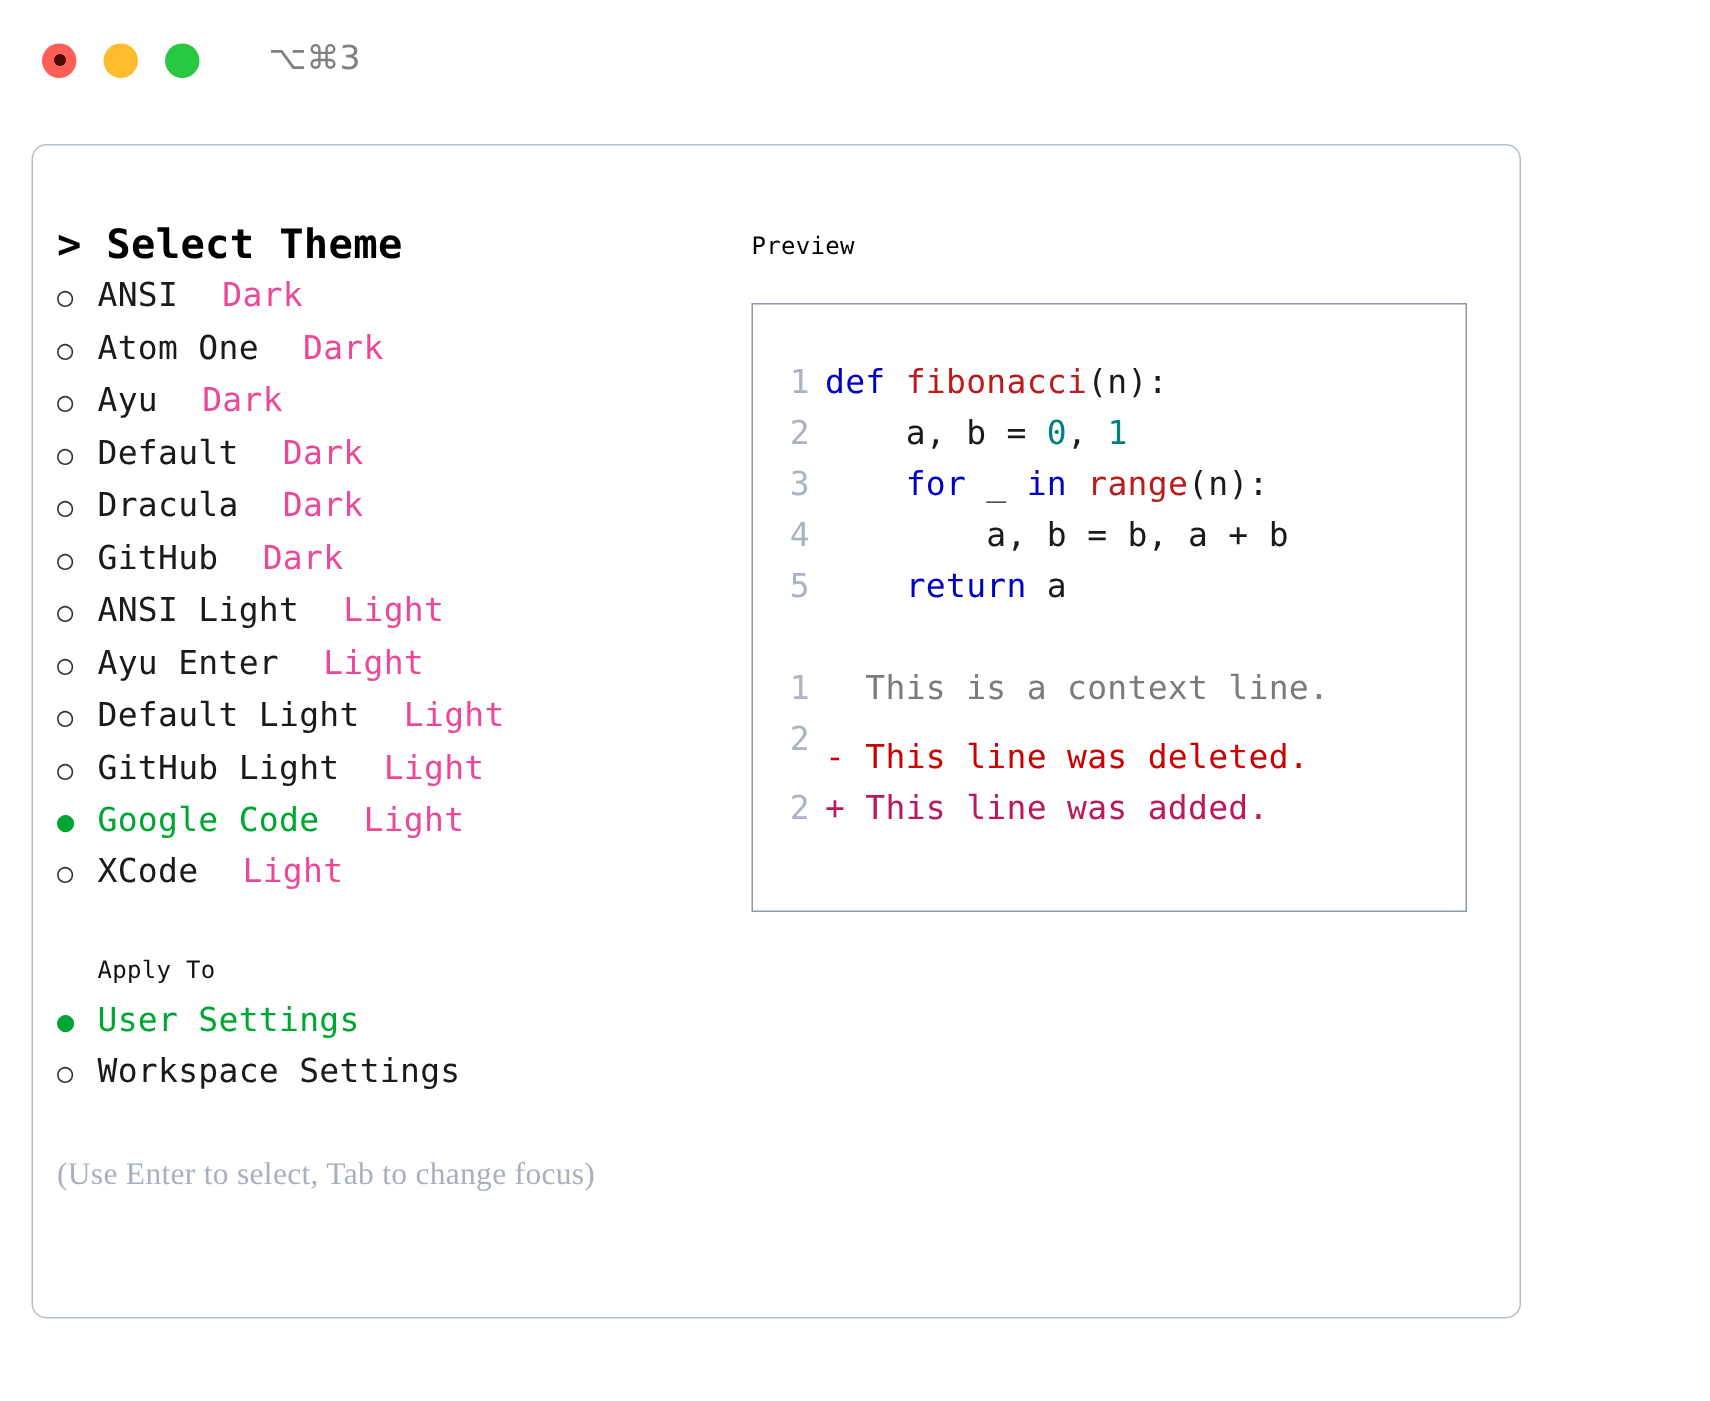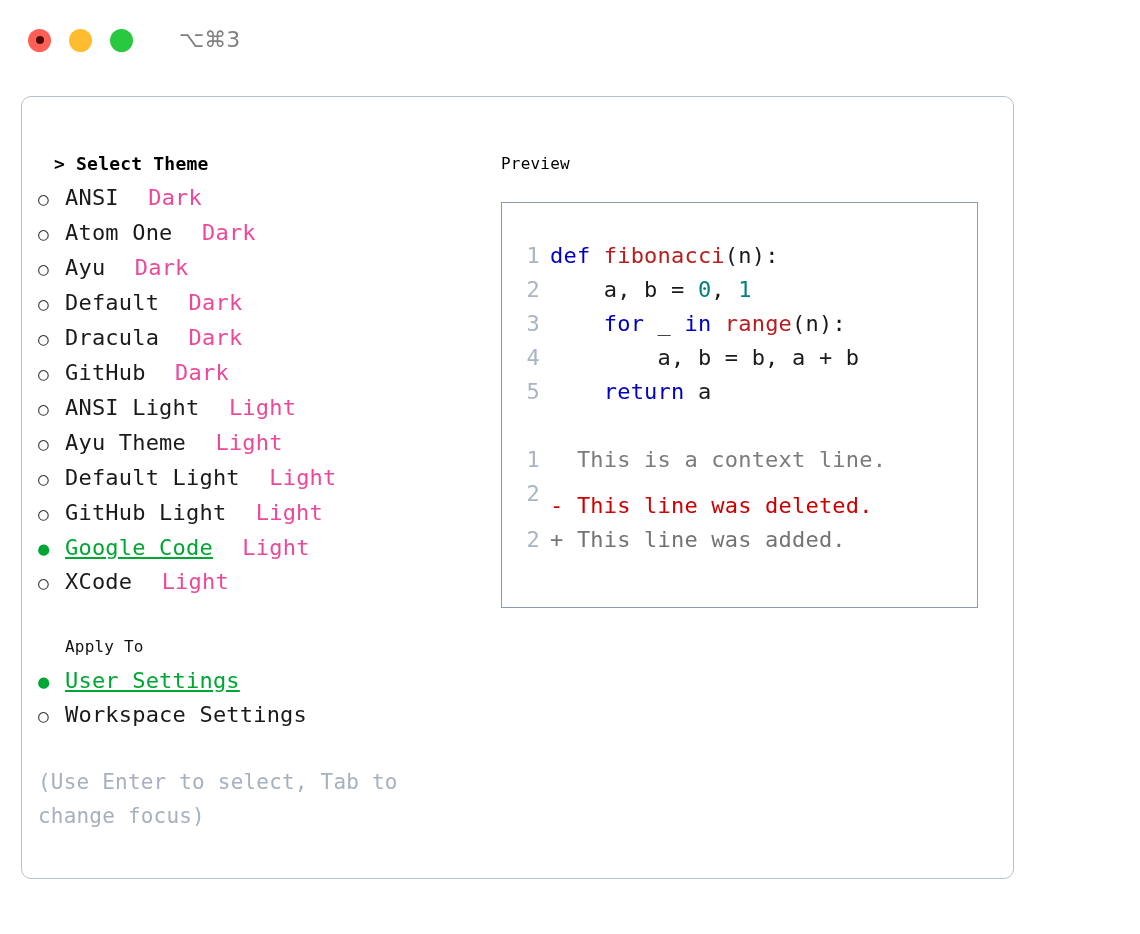--- a/index.html
+++ b/index.html
@@ -94,27 +94,26 @@
     padding: 50px 0 0 16px;
     flex: none;
   }
   .col-right {
     flex: 1;
     padding: 50px 0 0 9px;
   }
 
   
   .section-header {
-    font-size: 18px;
+    font-size: 27px;
     font-weight: bold;
     color: #000000;
     line-height: 34px;
     white-space: pre;
     letter-spacing: 0.2px;
-    margin-left: 16px;
   }
   .subsection-header {
     font-size: 16px;
     color: #111111;
     line-height: 34px;
     white-space: pre;
     padding-left: 27px;
     letter-spacing: 0.2px;
   }
   .opt-row {
@@ -131,33 +130,34 @@
     color: #333333;
     font-size: 18px;
     line-height: 34px;
     display: inline-block;
   }
   .bullet.selected {
     color: #00a632;
     font-size: 19px;
   }
   .opt-label { color: #1a1a1a; }
-  .opt-row.selected .opt-label { color: #00a632; text-decoration: underline; }
+  .opt-row.selected .opt-label { color: #00a632; }
   .opt-suffix { color: #ec4899; margin-left: 16px; }
 
   .spacer-1 { height: 30px; }
   .spacer-2 { height: 32px; }
 
   .hint {
     font-size: 21px;
     line-height: 34px;
     color: #a6b0bf;
     width: 420px;
     white-space: normal;
     letter-spacing: 0.2px;
+    font-family: Liberation Serif, serif;
   }
 
   
   .preview-title {
     font-size: 16px;
     color: #000000;
     line-height: 34px;
     letter-spacing: 0.2px;
     margin-left: 0px;
   }
@@ -186,21 +186,21 @@
   .code-text { color: #1a1a1a; }
   .tok-kw   { color: #0000c0; }
   .tok-fn   { color: #b91c1c; }
   .tok-num  { color: #008080; }
   .tok-plain{ color: #1a1a1a; }
 
   .diff-gap { height: 34px; }
   .diff-line .ln { color: #aab4c2; }
   .diff-ctx { color: #7b7b7b; }
   .diff-del { color: #cc0000; margin-top: 12px; }
-  .diff-add { color: #737373; }
+  .diff-add { color: #be185d; }
 </style>
 </head>
 <body>
 
 <div class="window">
 
   <div class="titlebar">
     <div class="traffic-lights">
       <span class="dot red"></span>
       <span class="dot yellow"></span>
@@ -217,21 +217,21 @@
         <div class="section-header">&gt; Select Theme</div>
 
         <div id="theme-list">
             <div class="opt-row"><span class="bullet">○</span><span class="opt-label">ANSI</span><span class="opt-suffix"> Dark</span></div>
             <div class="opt-row"><span class="bullet">○</span><span class="opt-label">Atom One</span><span class="opt-suffix"> Dark</span></div>
             <div class="opt-row"><span class="bullet">○</span><span class="opt-label">Ayu</span><span class="opt-suffix"> Dark</span></div>
             <div class="opt-row"><span class="bullet">○</span><span class="opt-label">Default</span><span class="opt-suffix"> Dark</span></div>
             <div class="opt-row"><span class="bullet">○</span><span class="opt-label">Dracula</span><span class="opt-suffix"> Dark</span></div>
             <div class="opt-row"><span class="bullet">○</span><span class="opt-label">GitHub</span><span class="opt-suffix"> Dark</span></div>
             <div class="opt-row"><span class="bullet">○</span><span class="opt-label">ANSI Light</span><span class="opt-suffix"> Light</span></div>
-            <div class="opt-row"><span class="bullet">○</span><span class="opt-label">Ayu Theme</span><span class="opt-suffix"> Light</span></div>
+            <div class="opt-row"><span class="bullet">○</span><span class="opt-label">Ayu Enter</span><span class="opt-suffix"> Light</span></div>
             <div class="opt-row"><span class="bullet">○</span><span class="opt-label">Default Light</span><span class="opt-suffix"> Light</span></div>
             <div class="opt-row"><span class="bullet">○</span><span class="opt-label">GitHub Light</span><span class="opt-suffix"> Light</span></div>
             <div class="opt-row selected"><span class="bullet selected">●</span><span class="opt-label">Google Code</span><span class="opt-suffix"> Light</span></div>
             <div class="opt-row"><span class="bullet">○</span><span class="opt-label">XCode</span><span class="opt-suffix"> Light</span></div>
           </div>
 
         <div class="spacer-1"></div>
 
         <div class="subsection-header">Apply To</div>
 

